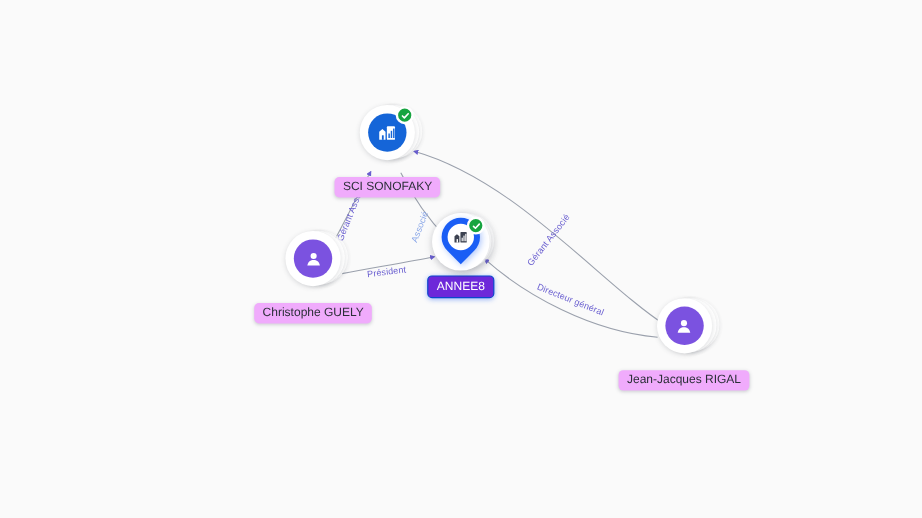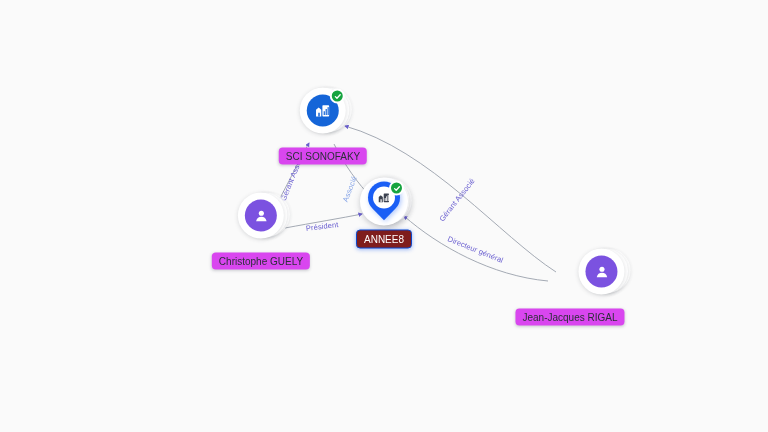--- a/index.html
+++ b/index.html
@@ -121,26 +121,26 @@
   }
 
   
   .node-label {
     margin-top: 14px;
     padding: 2px 7px;
     border-radius: 4px;
     font-size: 10px;
     line-height: 13px;
     white-space: nowrap;
-    background: #d946ef;
+    background: #f0abfc;
     color: #2b2f38;
     box-shadow: 0 1px 3px rgba(60,64,80,0.22);
   }
   .node-label.active {
-    background: #7f1d1d;
+    background: #6d28d9;
     color: #ffffff;
     border: 1px solid #0b47cc;
     box-shadow: 0 1px 4px rgba(26,94,245,0.45);
   }
 
   
   .edge-label {
     position: absolute;
     font-size: 7.5px;
     line-height: 9px;
@@ -242,21 +242,21 @@
     <div class="disc person">
       <svg width="17" height="17" viewBox="0 0 24 24" aria-hidden="true">
         <circle cx="12" cy="8.2" r="3.6" fill="#ffffff"></circle>
         <path d="M4.6 19.5 C5.4 14.9 8.4 13 12 13 C15.6 13 18.6 14.9 19.4 19.5 Z" fill="#ffffff"></path>
       </svg>
     </div>
   </div>
   <div class="node-label">Christophe GUELY</div>
 </div>
 
-<div class="node" style="left:570px; top:287px;align-items:flex-end;">
+<div class="node" style="left:570px; top:287px;">
   <div class="stack">
     <div class="card c3"></div>
     <div class="card c2"></div>
     <div class="card c1"></div>
     <div class="disc person">
       <svg width="17" height="17" viewBox="0 0 24 24" aria-hidden="true">
         <circle cx="12" cy="8.2" r="3.6" fill="#ffffff"></circle>
         <path d="M4.6 19.5 C5.4 14.9 8.4 13 12 13 C15.6 13 18.6 14.9 19.4 19.5 Z" fill="#ffffff"></path>
       </svg>
     </div>

